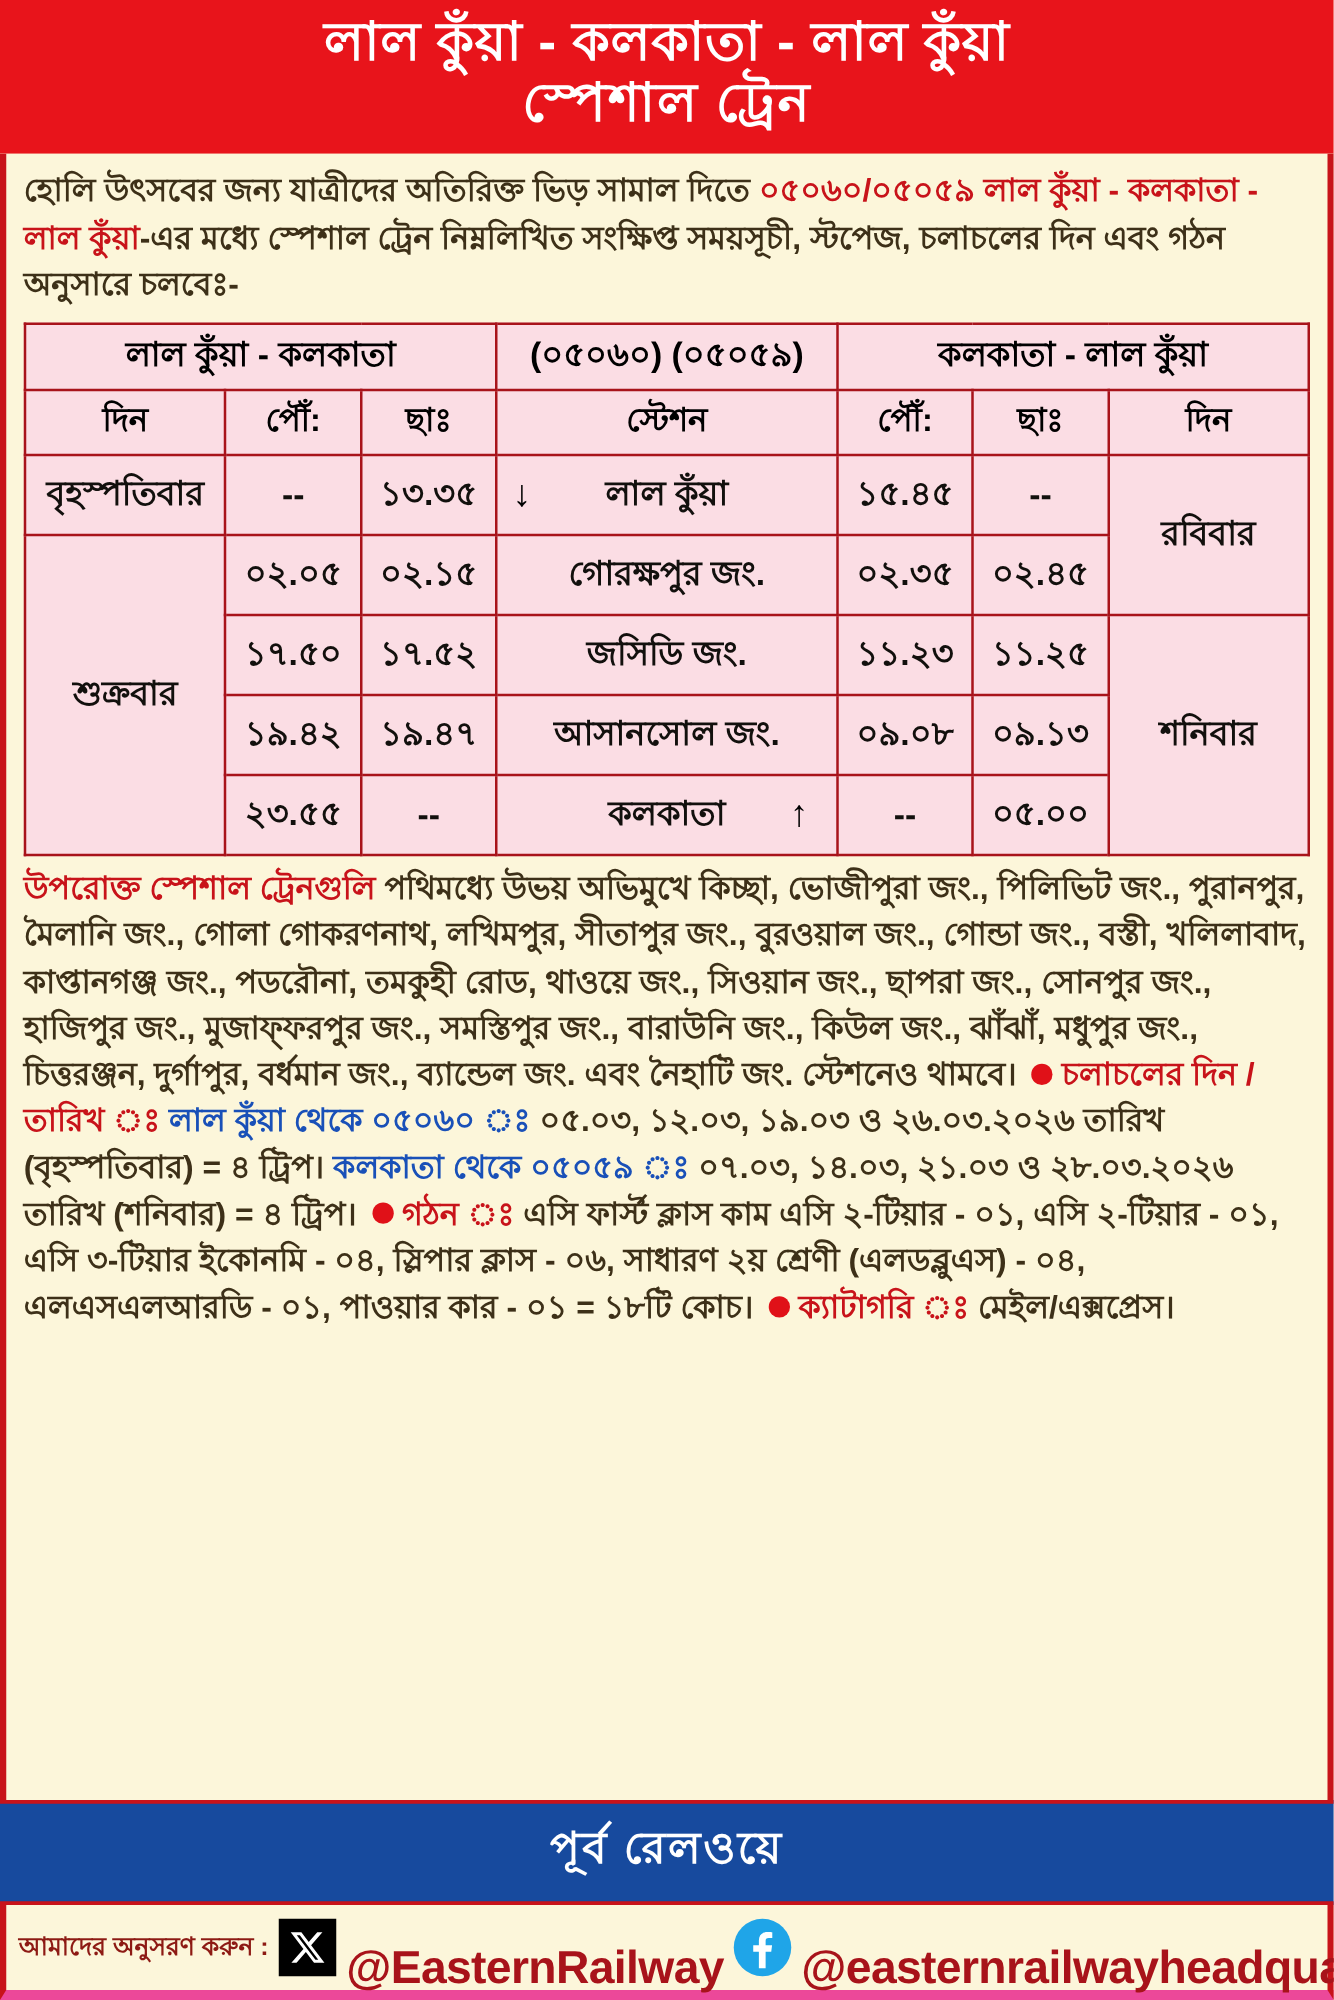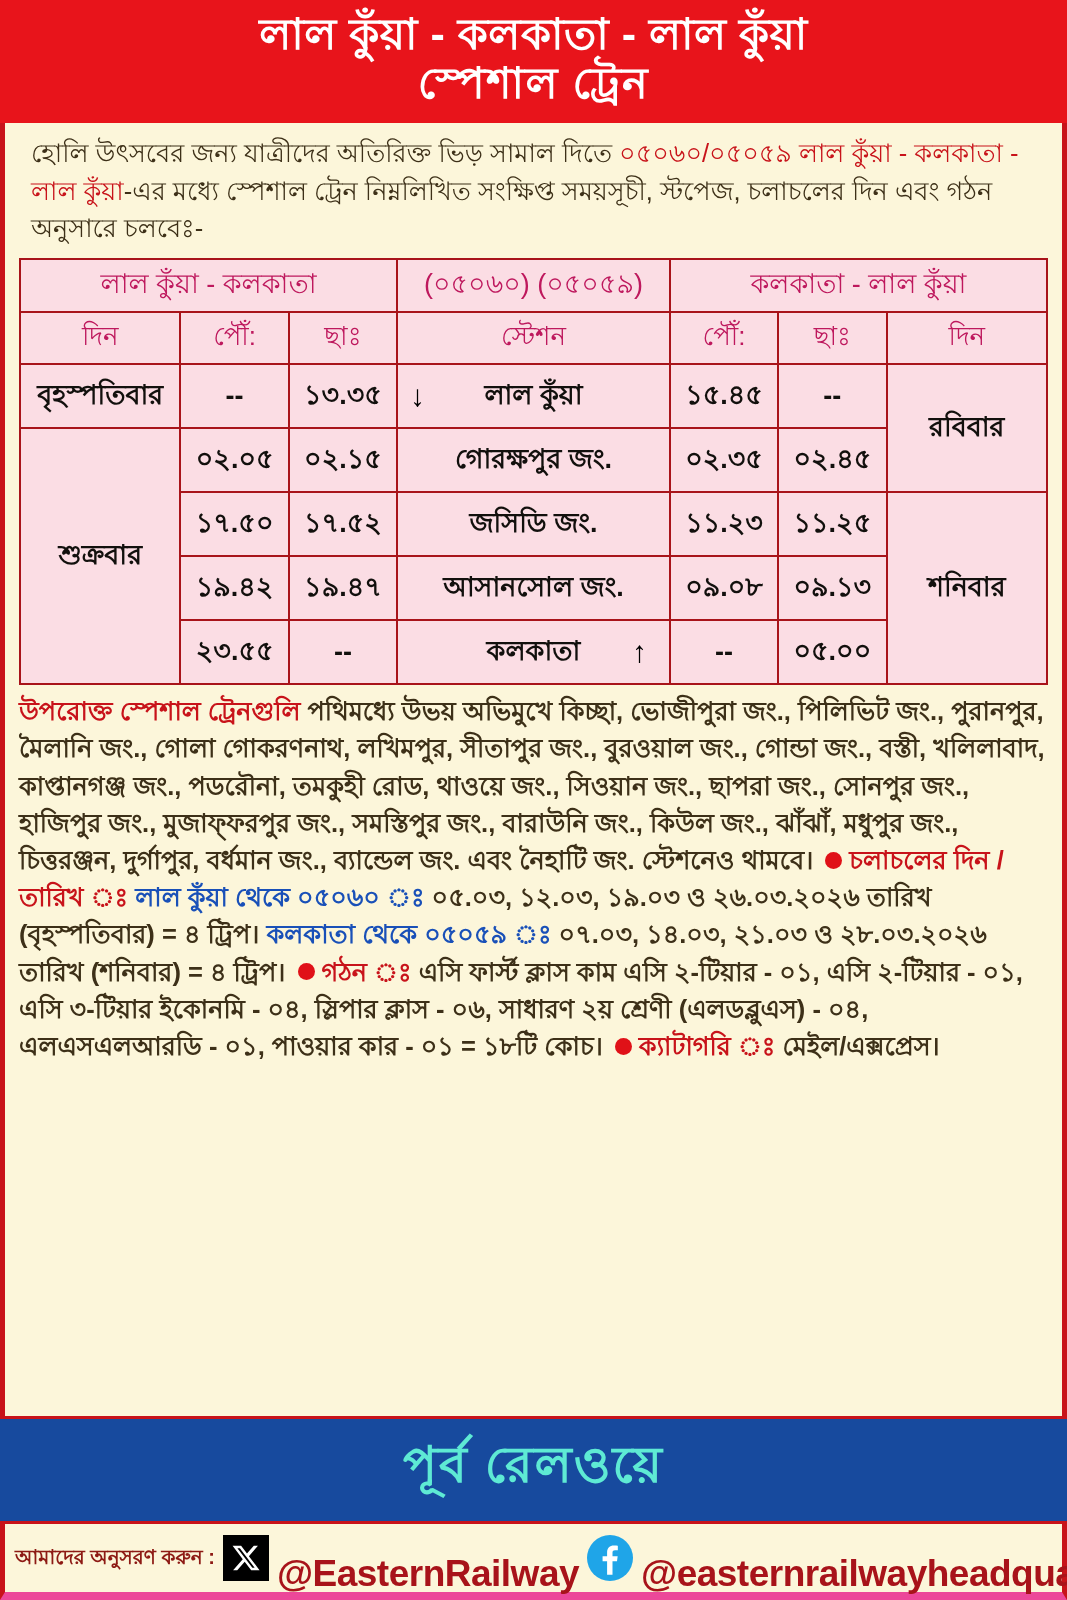--- a/index.html
+++ b/index.html
@@ -57,45 +57,45 @@
     padding: 10px 14px 0 14px;
     display: flex;
     flex-direction: column;
     min-height: 0;
   }
 
   .intro {
     color: #3d3018;
     font-size: 25.5px;
     line-height: 1.48;
-    font-weight: normal;
-    margin: 2px 0 10px 12px;
+    font-weight: bold;
+    margin: 2px 0 10px 0;
     text-align: left;
   }
   .intro .hl { color: #c8131a; }
 
   
   table.timetable {
     border-collapse: collapse;
     width: 100%;
     background: #fbdde4;
     table-layout: fixed;
   }
   table.timetable th,
   table.timetable td {
     border: 2.5px solid #a8131a;
     text-align: center;
     vertical-align: middle;
     padding: 3px 2px;
     box-sizing: border-box;
   }
   table.timetable th {
-    color: #be185d;
+    color: #000000;
     font-size: 26px;
-    font-weight: normal;
+    font-weight: bold;
     height: 46px;
   }
   table.timetable th.group { font-size: 27px; }
   table.timetable td {
     color: #12100d;
     font-size: 27px;
     font-weight: bold;
     height: 64px;
   }
   td.station-cell {
@@ -138,23 +138,23 @@
     vertical-align: middle;
     margin: 0 7px 4px 5px;
   }
 
   
   .footer-wrap {
     flex: 0 0 auto;
   }
   .rail-band {
     background: #174a9e;
-    color: #5eead4;
+    color: #ffffff;
     text-align: center;
-    font-size: 50px;
+    font-size: 35px;
     font-weight: bold;
     letter-spacing: 2px;
     padding: 8px 0 11px 0;
     border-top: 3px solid #c8131a;
     border-bottom: 3px solid #c8131a;
   }
   .social-band {
     background: #fcf6da;
     border-left: 5px solid #c8131a;
     border-right: 5px solid #c8131a;

